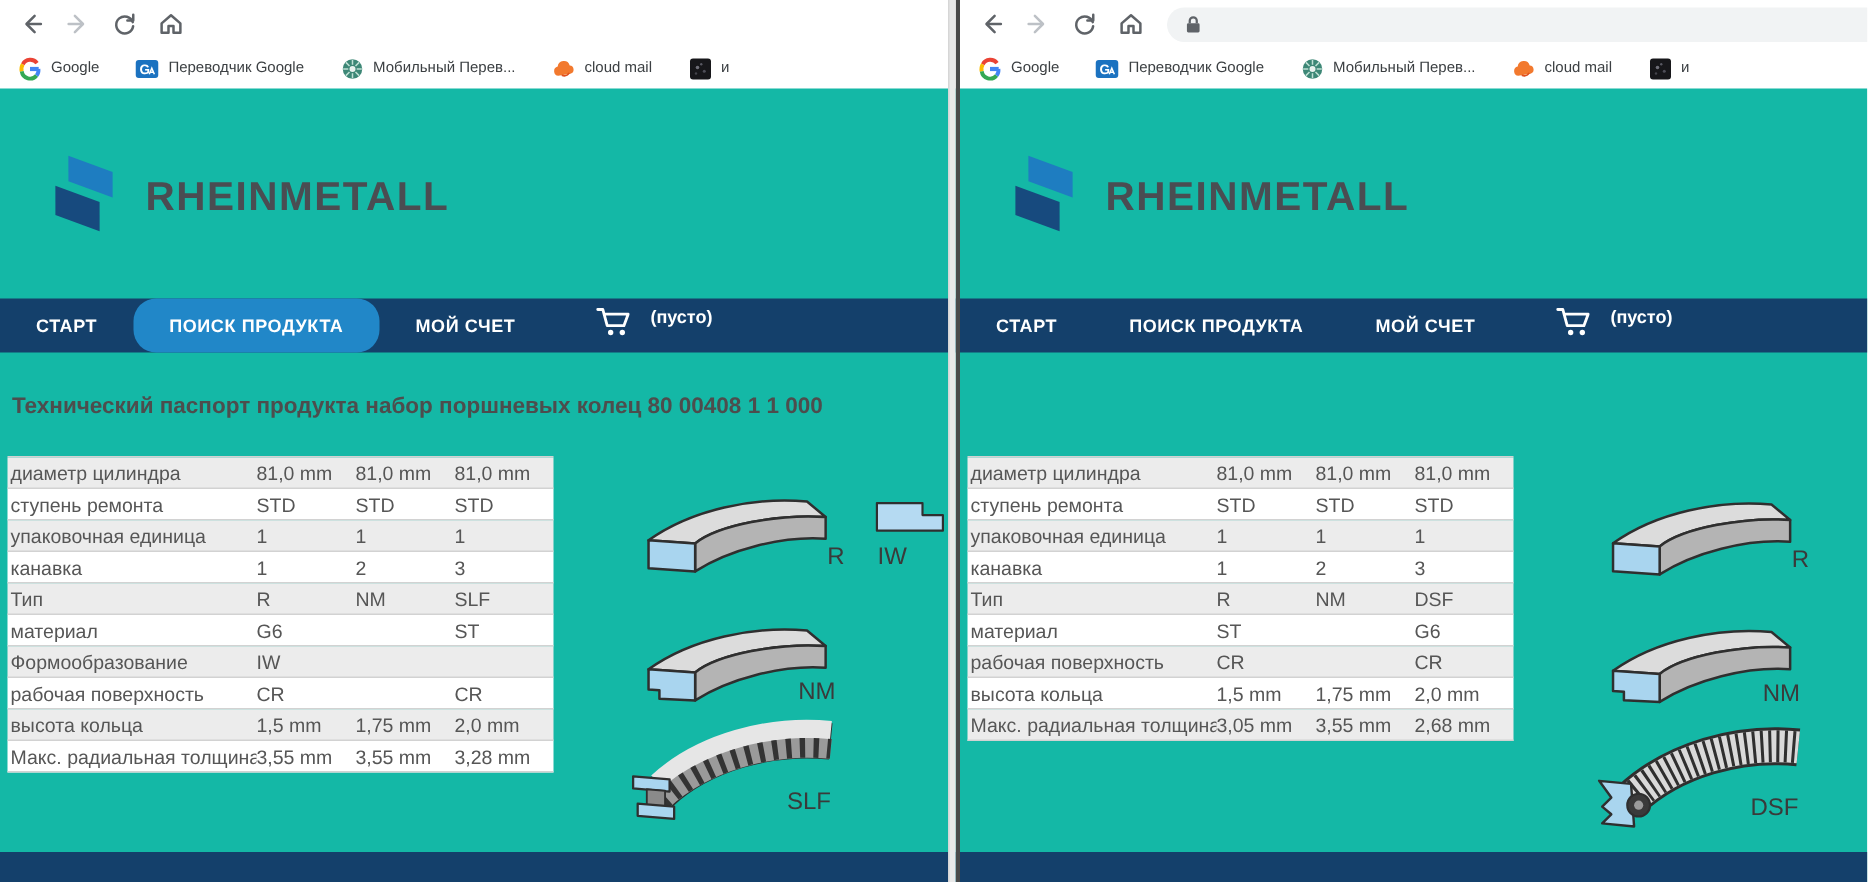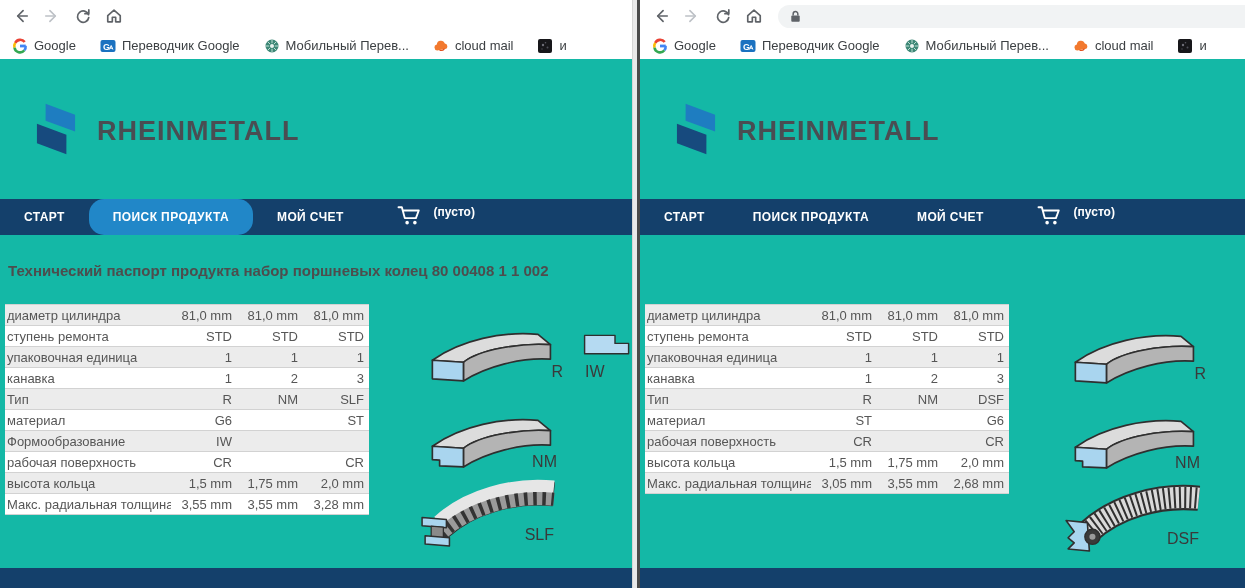--- a/index.html
+++ b/index.html
@@ -17,21 +17,21 @@
   .toolbar { height: 32px; display: flex; align-items: center; padding-left: 8px; background: #fff; }
   .tbtn { width: 26px; height: 26px; margin-right: 5px; display: flex; align-items: center; justify-content: center; border-radius: 50%; cursor: pointer; flex: none; }
   .tbtn svg { width: 20px; height: 20px; }
   .addr { flex: 1; height: 23px; background: #f1f3f4; border-radius: 12px; display: flex; align-items: center; padding: 0 10px; margin-left: 6px; margin-right: -14px; min-width: 0; }
   .addr .lock { width: 15px; height: 15px; flex: none; margin-right: 8px; }
   .addr .url { font-size: 13.5px; color: #202124; white-space: nowrap; overflow: hidden; }
   .bookmarks { height: 27px; display: flex; align-items: center; padding-left: 12px; gap: 24px; background: #fff; }
   .bm { display: flex; align-items: center; gap: 6px; cursor: pointer; }
   .bm-icon { width: 16px; height: 16px; display: inline-flex; flex: none; }
   .bm-icon svg { width: 16px; height: 16px; }
-  .bm-label { font-size: 13px; color: #3c4043; white-space: nowrap; }
+  .bm-label { font-size: 10px; color: #3c4043; white-space: nowrap; }
 
   
   .page { position: relative; height: 529px; background: #14b8a6; }
   .logo { position: absolute; top: 41px; left: 30px; display: flex; align-items: center; gap: 15px; cursor: pointer; }
   .logo svg { width: 52px; height: 58px; }
   .brand { font-size: 27px; font-weight: bold; color: #4a4d52; letter-spacing: 1px; }
 
   .navbar { position: absolute; top: 140px; left: 0; right: 0; height: 36px; background: #14406b; display: flex; align-items: center; color: #fff; }
   .nav-items { display: flex; height: 100%; }
   .nav-item { padding: 0 24px; line-height: 36px; font-size: 12px; font-weight: bold; letter-spacing: .4px; cursor: pointer; white-space: nowrap; border-radius: 15px; }
@@ -39,21 +39,21 @@
   .cart { display: flex; align-items: flex-start; margin-left: 28px; gap: 12px; cursor: pointer; }
   .cart svg { width: 26px; height: 21px; }
   .cart-label { font-size: 12px; font-weight: bold; }
 
   .title { position: absolute; top: 203px; left: 8px; font-size: 15px; font-weight: bold; color: #4d4d4d; white-space: nowrap; }
 
   .spec { position: absolute; top: 245px; left: 5px; width: 364px; border-top: 1px solid #d2d2d2; }
   .trow { display: flex; height: 21px; align-items: center; font-size: 13px; color: #565656; border-bottom: 1px solid #d2d2d2; background: #fff; }
   .spec div.trow:nth-of-type(odd) { background: #ececec; }
   .tlabel { flex: 1; padding-left: 2px; white-space: nowrap; overflow: hidden; }
-  .tval { width: 66px; text-align: right; padding-right: 5px; flex: none; white-space: nowrap; }
+  .tval { width: 66px; text-align: left; padding-right: 5px; flex: none; white-space: nowrap; }
 
   .fig { position: absolute; }
   .figsvg { display: block; }
   .figsvg svg { display: block; width: 100%; height: auto; }
   .fig-label { position: absolute; font-size: 16px; color: #3a3a3a; }
   .fig-iw { display: flex; flex-direction: column; }
   .fig-iw .iw-label { position: static; margin-top: 6px; margin-left: 2px; font-size: 16px; color: #3a3a3a; }
 
   .footer { position: absolute; left: 0; right: 0; bottom: 0; height: 20px; background: #14406b; }
   .scrollstrip { position: absolute; top: 0; right: 0; bottom: 0; width: 5px; background: #e9e9e9; border-left: 1px solid #d6d6d6; z-index: 6; }
@@ -166,21 +166,21 @@
         </div>
       <div class="cart">
         <span><svg viewBox="0 0 24 20">
               <path d="M2 2.2 h3.2 l2.8 10.3 h10.6 l2.7 -7.3 h-14.2" fill="none" stroke="#ffffff" stroke-width="1.8" stroke-linejoin="round" stroke-linecap="round"></path>
               <circle cx="10.2" cy="16.8" r="1.7" fill="#ffffff"></circle>
               <circle cx="17.6" cy="16.8" r="1.7" fill="#ffffff"></circle>
             </svg></span>
         <span class="cart-label">(пусто)</span>
       </div>
     </div>
-    <div class="title">Технический паспорт продукта набор поршневых колец 80 00408 1 1 002</div>
+    <div class="title">Технический паспорт продукта набор поршневых колец 80 00408 1 1 000</div>
     <div class="spec">
 
         <div class="trow">
           <span class="tlabel">диаметр цилиндра</span>
           <span class="tval">81,0 mm</span>
           <span class="tval">81,0 mm</span>
           <span class="tval">81,0 mm</span>
         </div>
 
         <div class="trow">

